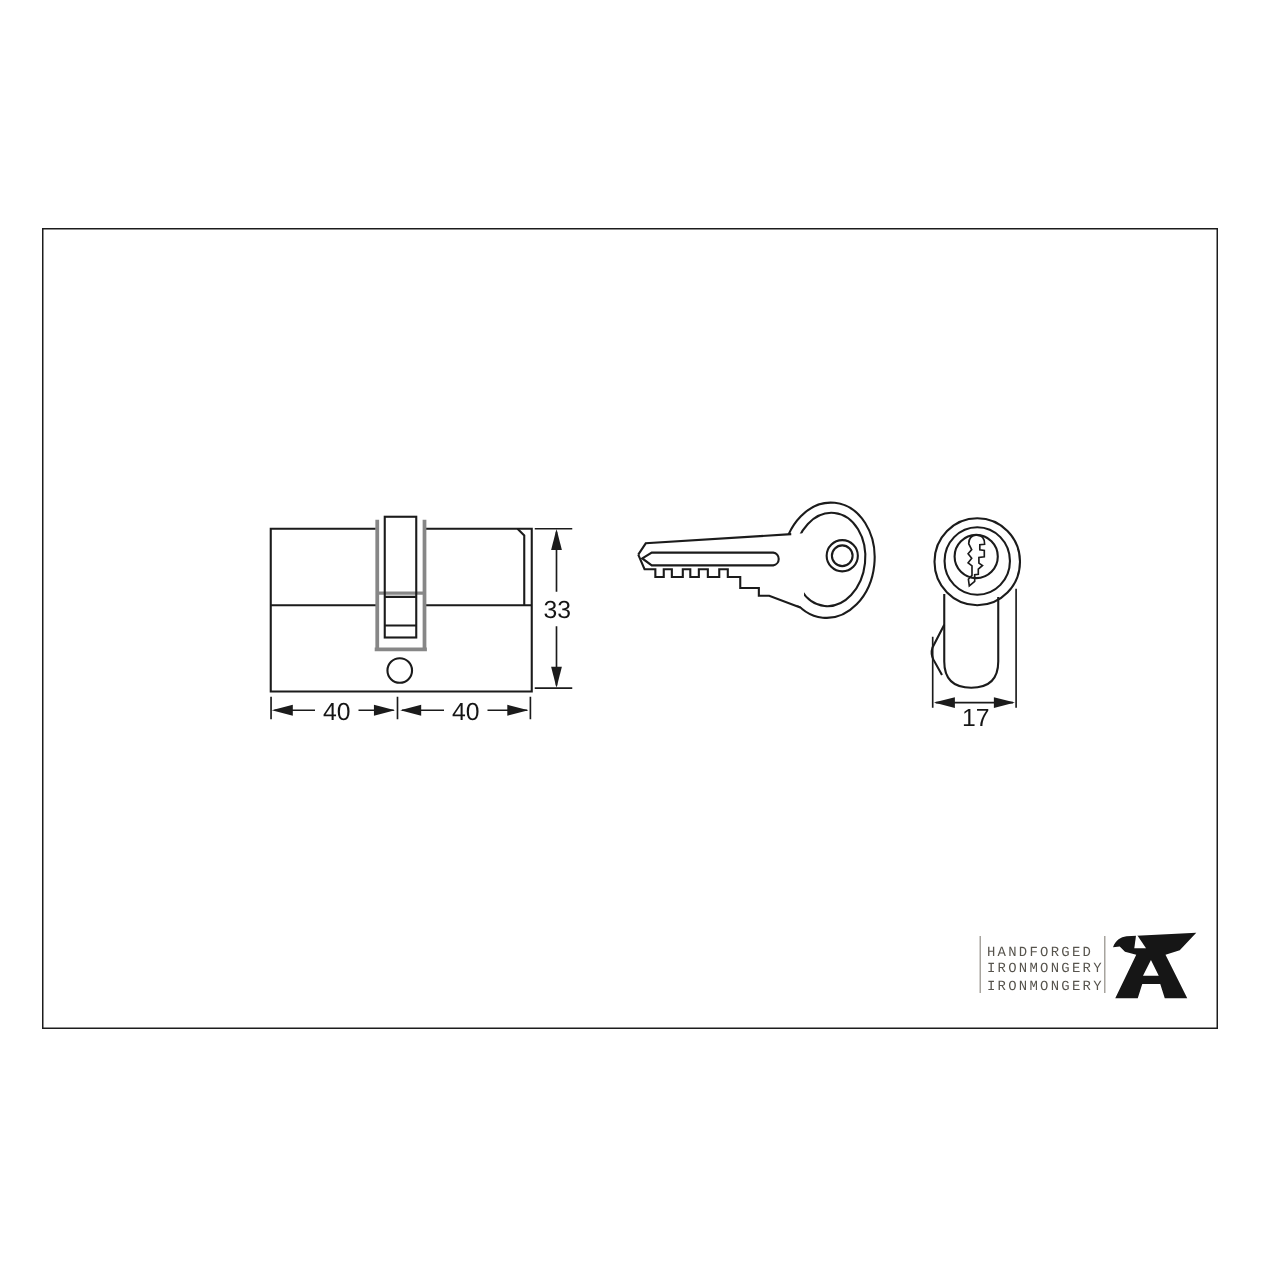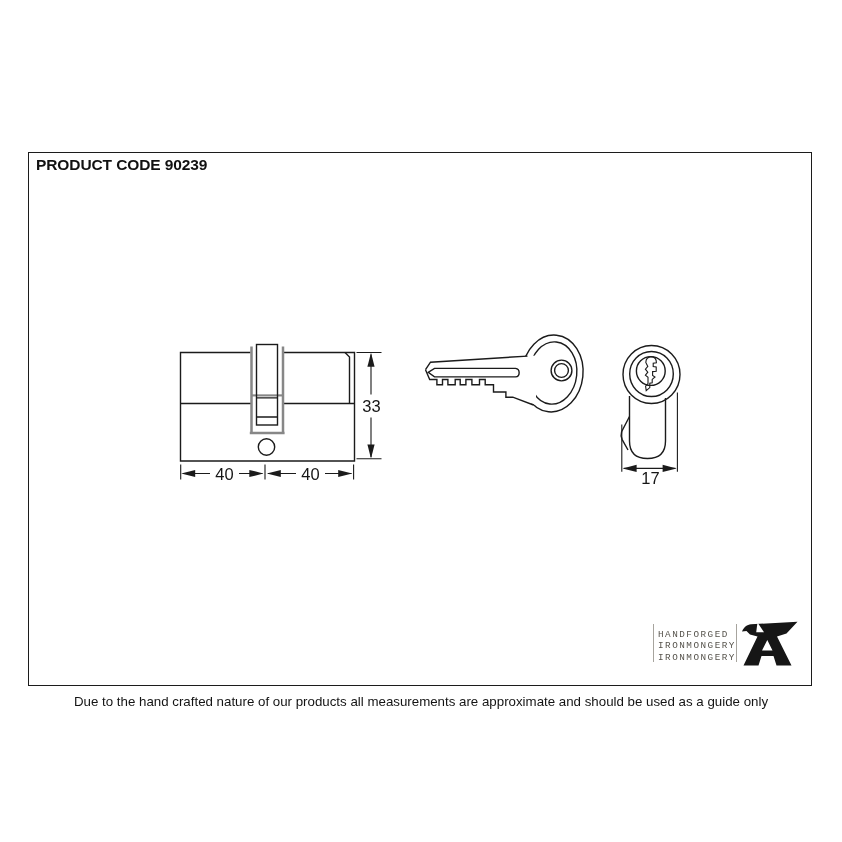--- a/index.html
+++ b/index.html
@@ -18,21 +18,20 @@
   .anvil-svg{position:absolute;left:740px;top:619px;}
   .disclaimer{position:absolute;left:0;top:694px;width:842px;text-align:center;font-size:13.3px;color:#141414;}
 </style>
 </head>
 <body>
 
 <div class="sheet">
 
   <div class="frame"></div>
 
-  <div class="product-code">PRODUCT CODE 90239</div>
 
   <svg class="drawing-svg" width="842" height="842" viewBox="0 0 842 842">
 
     <g>
       <path class="ln" d="M250.5 352.5 H180.5 V461 H354.5 V352.5 H283.5"></path>
       <path class="ln" d="M180.5 403.5 H251 M283.5 403.5 H354.5"></path>
       <path class="ln" d="M345 352.5 L349.5 357 V403.5"></path>
       <path class="gray" stroke-width="2.5" d="M251.5 346.5 V431.8 M283 346.5 V431.8 M249.8 432.9 H284.6"></path>
       <path class="gray" stroke-width="2.1" d="M251.5 395.4 H283"></path>
       <rect class="ln" x="256.5" y="344.5" width="21" height="80.5"></rect>
@@ -109,15 +108,14 @@
     <div class="brand-rule" style="left:736px;"></div>
     <svg class="anvil-svg" width="60" height="52" viewBox="0 0 60 52">
       <path fill="#161616" fill-rule="evenodd" d="M2 12.5 C4 7.5 7 5.8 11 5.2 L57.5 2.8 L46.5 14.5 L37 17.5 L51.5 46.5 L38.5 46.5
                L3.5 46.5 L17.5 17.5 L10 15.5 L6.5 12 Z
                M27.3 21 L32.5 31.5 L22 31.5 Z
                M33.5 37 L36.5 46.5 L18.5 46.5 L21.5 37 Z"></path>
       <path fill="#ffffff" d="M17.5 3.5 L24 13.2 L16.2 13.2 Z"></path>
     </svg>
   </div>
 
-  <div class="disclaimer">Due to the hand crafted nature of our products all measurements are approximate and should be used as a guide only</div>
 
 </div>
 
 </body></html>

